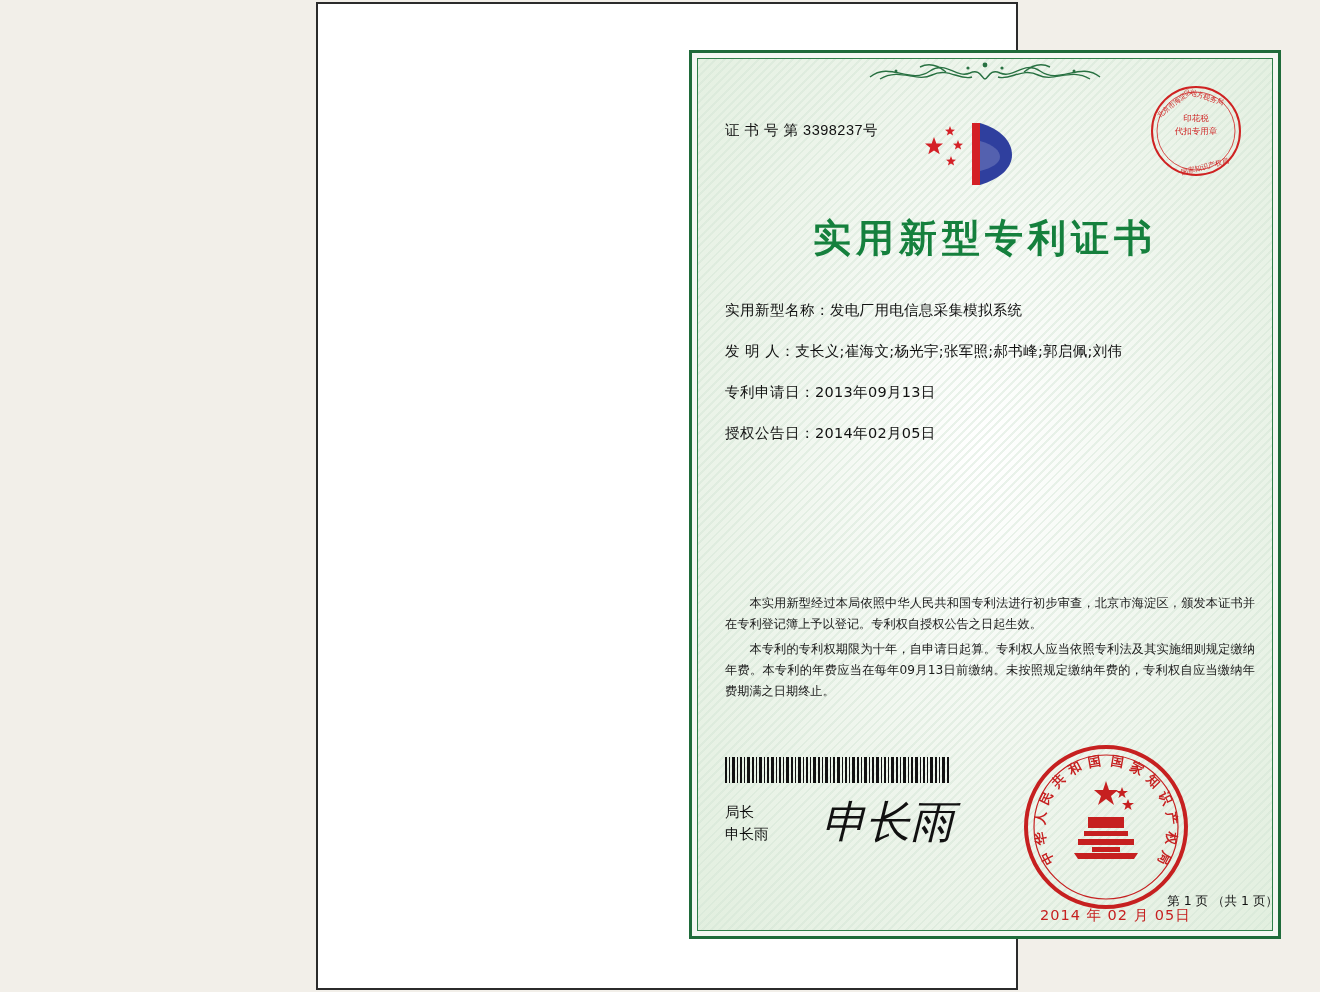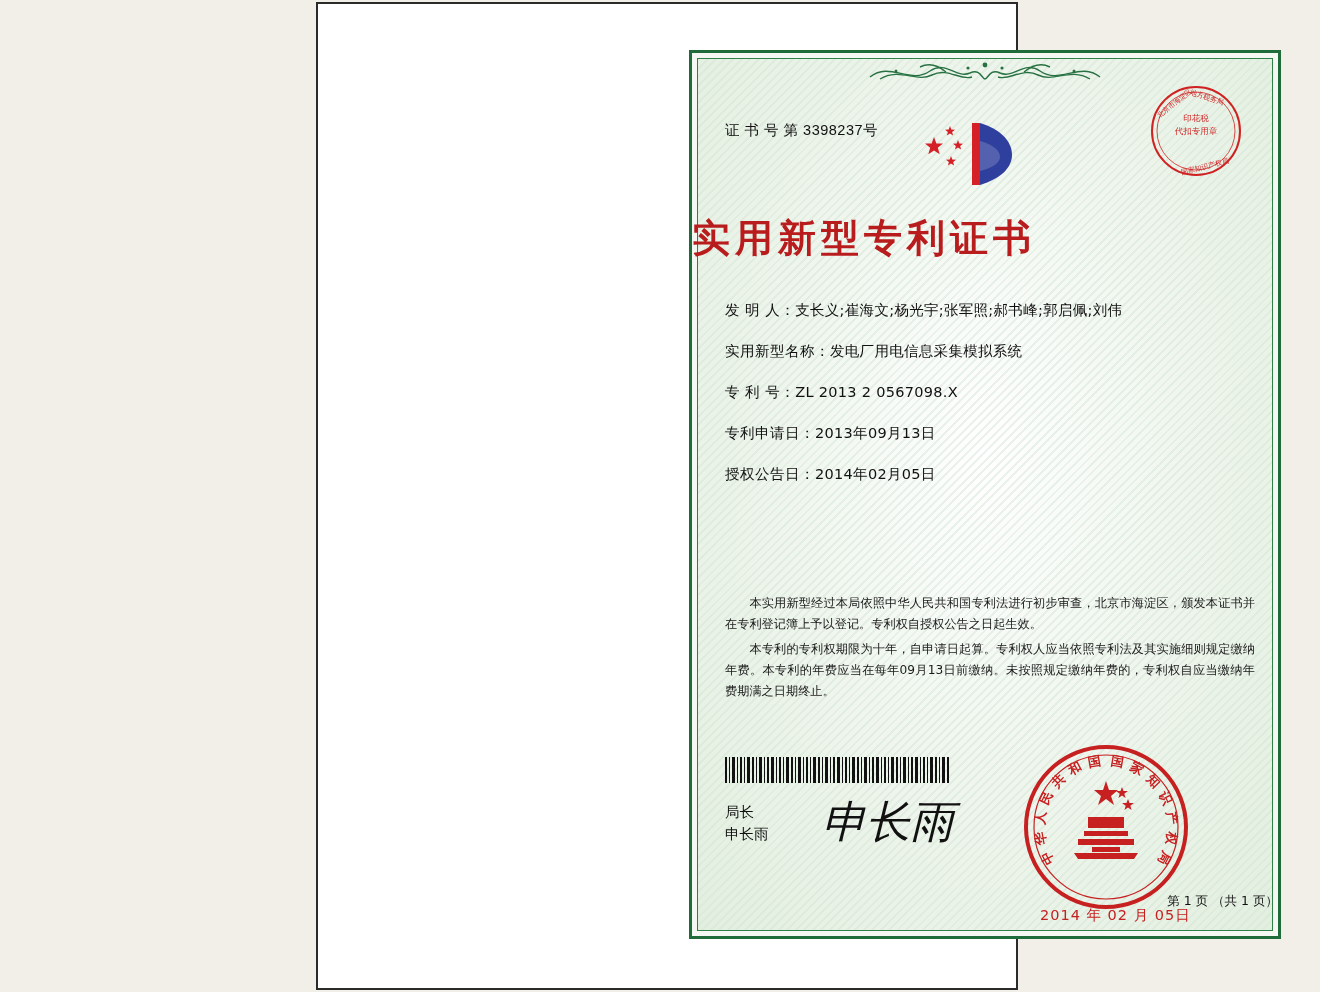--- a/index.html
+++ b/index.html
@@ -107,24 +107,25 @@
     font-family: "DejaVu Sans", sans-serif;
     line-height: 1.15;
   }
   .round-stamp .l1 { top: 29px; font-size: 8.5px; }
   .round-stamp .l2 { top: 42px; font-size: 8.5px; }
 
   .title {
     position: absolute;
     top: 160px;
     width: 100%;
+    text-align: center;
     font-size: 38px;
     font-weight: 700;
     letter-spacing: 5px;
-    color: #b91c1c;
+    color: #15803d;
     font-family: Liberation Serif, serif;
   }
 
   .fields {
     position: absolute;
     left: 33px;
     top: 248px;
     width: 520px;
   }
   .field {
@@ -263,27 +264,24 @@
         </svg>
         <div class="round-stamp" style="pointer-events:none;">
           <div class="txt l1">印花税</div>
           <div class="txt l2">代扣专用章</div>
         </div>
 
         <div class="title">实用新型专利证书</div>
 
         <div class="fields">
           <div class="field">
-            <span class="lbl">发  明  人：</span><span class="val">支长义;崔海文;杨光宇;张军照;郝书峰;郭启佩;刘伟</span>
-          </div>
-          <div class="field">
             <span class="lbl">实用新型名称：</span><span class="val">发电厂用电信息采集模拟系统</span>
           </div>
           <div class="field">
-            <span class="lbl">专  利  号：</span><span class="val">ZL  2013  2  0567098.X</span>
+            <span class="lbl">发  明  人：</span><span class="val">支长义;崔海文;杨光宇;张军照;郝书峰;郭启佩;刘伟</span>
           </div>
           <div class="field">
             <span class="lbl">专利申请日：</span><span class="val">2013年09月13日</span>
           </div>
           <div class="field">
             <span class="lbl">授权公告日：</span><span class="val">2014年02月05日</span>
           </div>
         </div>
 
         <div class="body-text">

